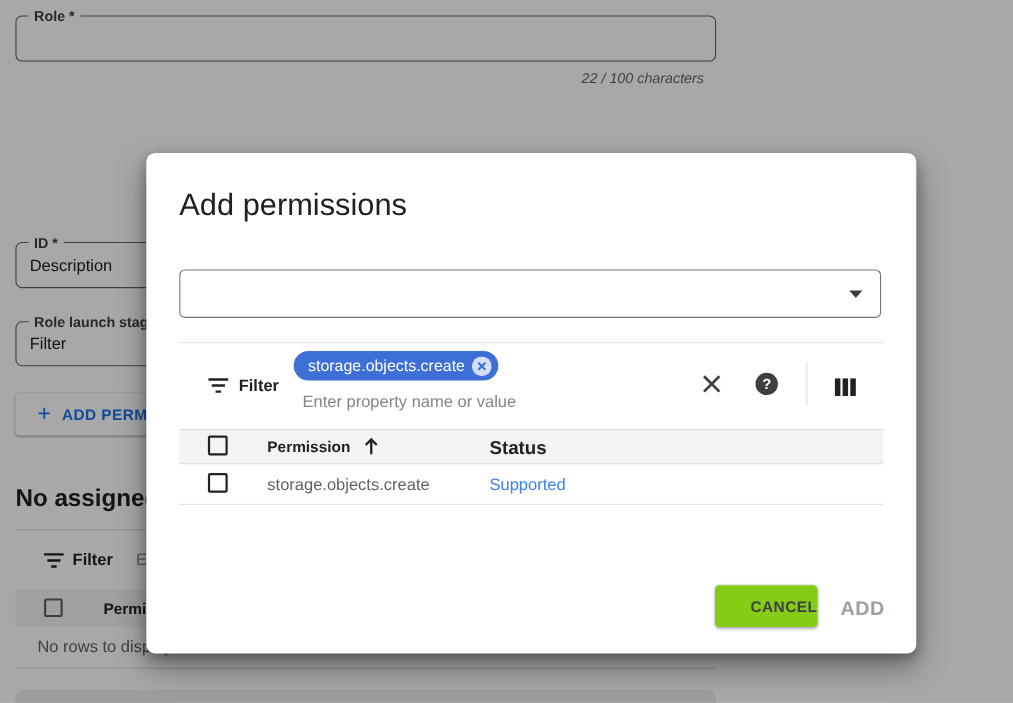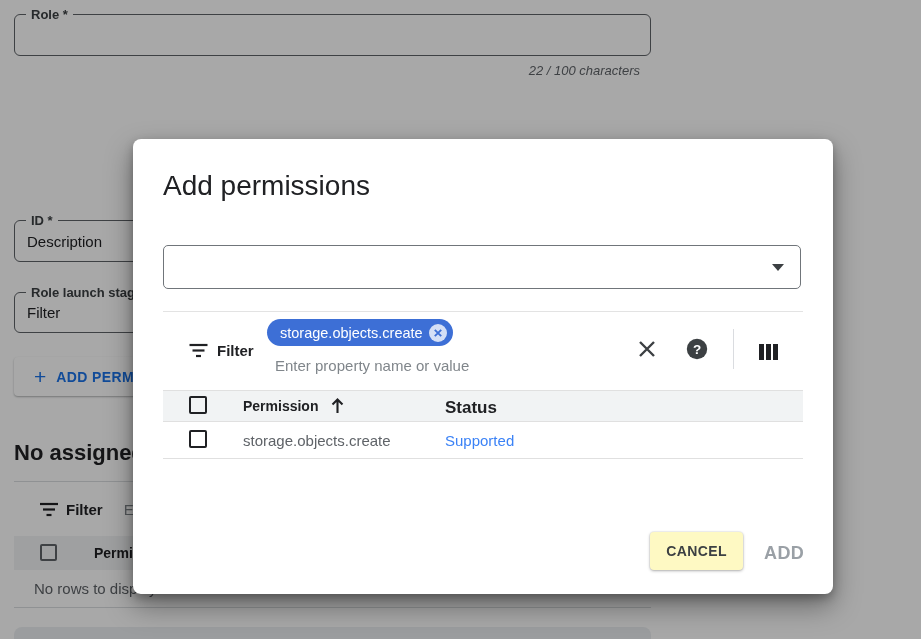--- a/index.html
+++ b/index.html
@@ -67,23 +67,23 @@
              border-top:1px solid #e0e0e0; border-bottom:1px solid #e0e0e0; }
   .m-thead .cb  { position:absolute; left:26px; top:5px; }
   .m-thead .c1  { position:absolute; left:80px; top:7px; font-size:14px; font-weight:bold; color:#202124; cursor:pointer; }
   .m-thead .sort{ position:absolute; left:166px; top:6px; }
   .m-thead .c2  { position:absolute; left:282px; top:7px; font-size:17px; font-weight:bold; color:#202124; cursor:pointer; }
   .m-row { position:absolute; left:30px; top:284px; width:640px; height:36px; border-bottom:1px solid #e0e0e0; cursor:pointer; }
   .m-row .cb { position:absolute; left:26px; top:7px; }
   .m-row .t1 { position:absolute; left:80px; top:9px; font-size:15px; color:#5f6368; white-space:nowrap; }
   .m-row .t2 { position:absolute; left:282px; top:9px; font-size:15px; color:#3b82f6; white-space:nowrap; }
 
-  .m-cancel { position:absolute; left:517px; top:393px; width:93px; height:38px; background:#fef9c3; border:none;
+  .m-cancel { position:absolute; left:517px; top:393px; width:93px; height:38px; background:#84cc16; border:none;
               border-radius:4px; box-shadow:0 1px 3px rgba(0,0,0,.3), 0 0 0 1px rgba(0,0,0,.04);
-              font-family:inherit; font-size:14px; font-weight:bold; color:#3c4043; letter-spacing:.4px; cursor:pointer; }
+              font-family:inherit; font-size:14px; font-weight:bold; color:#3c4043; letter-spacing:.4px; cursor:pointer;text-align:right; }
   .m-add { position:absolute; left:631px; top:404px; background:none; border:none; font-family:inherit;
            font-size:18px; font-weight:bold; color:#9aa0a6; letter-spacing:.4px; cursor:default; }
 </style>
 </head>
 <body>
 
 <div class="stage">
 
   <div class="page">
 

